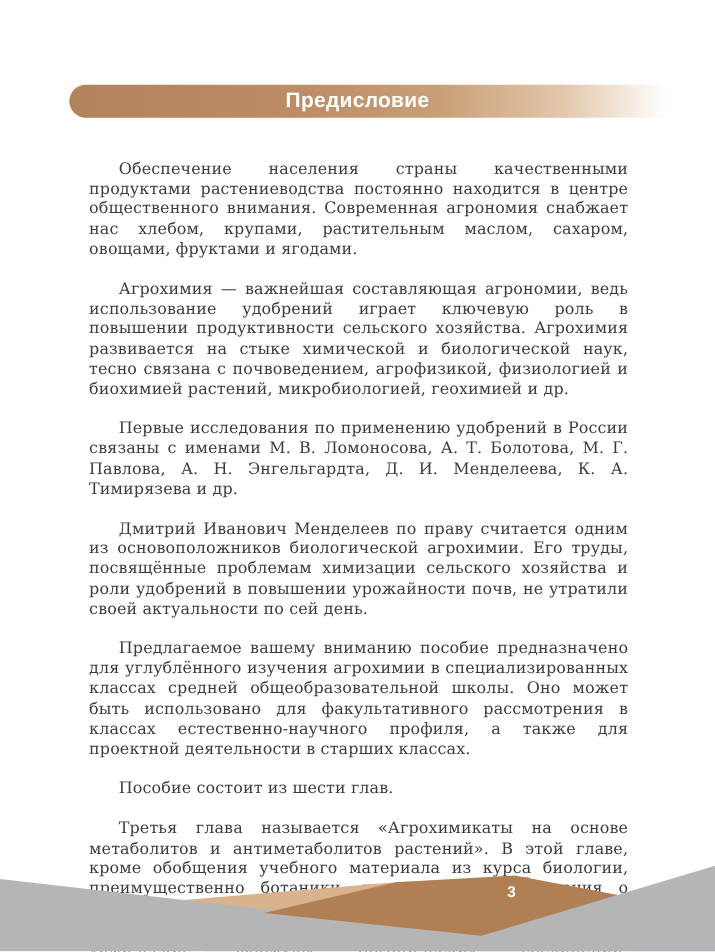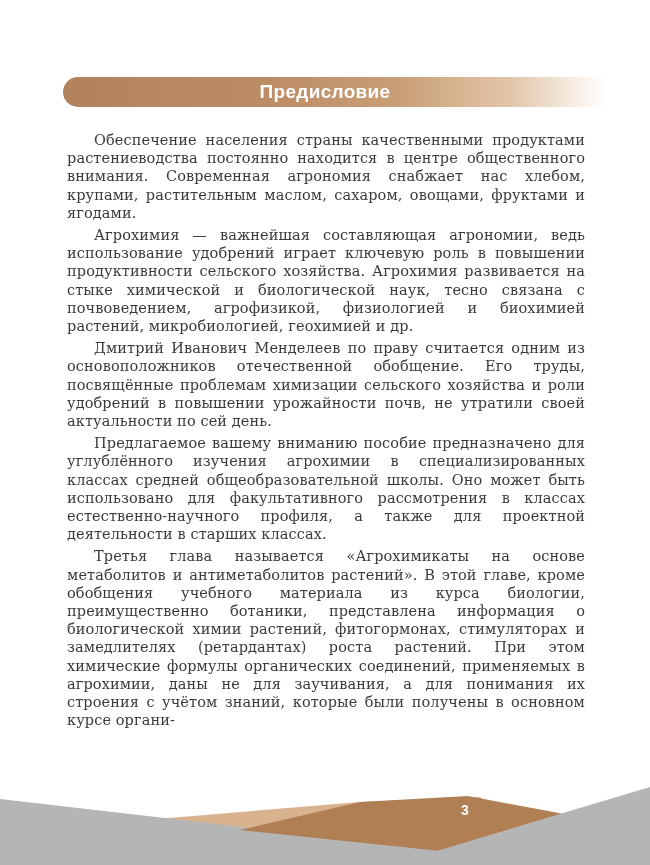--- a/index.html
+++ b/index.html
@@ -46,21 +46,21 @@
     top: 127px;
     width: 526px;
     color: #3a3a3a;
     font-size: 14.5px;
     line-height: 18.2px;
     text-align: justify;
     letter-spacing: 0.1px;
     hyphens: auto;
   }
   .text-block p {
-    margin: 4px;
+    margin: 18px;
     text-indent: 27px;
   }
   .footer-art {
     position: absolute;
     left: 0;
     top: 770px;
     width: 650px;
     height: 95px;
   }
   .page-number {
@@ -80,22 +80,24 @@
 
 <div class="page">
 
   <div class="header-bar">
     <span class="title">Предисловие</span>
   </div>
 
   <div class="text-block">
     <p>Обеспечение населения страны качественными продуктами растениеводства постоянно находится в центре общественного внимания. Современная агрономия снабжает нас хлебом, крупами, растительным маслом, сахаром, овощами, фруктами и ягодами.</p>
     <p>Агрохимия — важнейшая составляющая агрономии, ведь использование удобрений играет ключевую роль в повышении продуктивности сельского хозяйства. Агрохимия развивается на стыке химической и биологической наук, тесно связана с почвоведением, агрофизикой, физиологией и биохимией растений, микробиологией, геохимией и др.</p>
-    <p>Дмитрий Иванович Менделеев по праву считается одним из основоположников отечественной обобщение. Его труды, посвящённые проблемам химизации сельского хозяйства и роли удобрений в повышении урожайности почв, не утратили своей актуальности по сей день.</p>
+    <p>Первые исследования по применению удобрений в России связаны с именами М. В. Ломоносова, А. Т. Болотова, М. Г. Павлова, А. Н. Энгельгардта, Д. И. Менделеева, К. А. Тимирязева и др.</p>
+    <p>Дмитрий Иванович Менделеев по праву считается одним из основоположников биологической агрохимии. Его труды, посвящённые проблемам химизации сельского хозяйства и роли удобрений в повышении урожайности почв, не утратили своей актуальности по сей день.</p>
     <p>Предлагаемое вашему вниманию пособие предназначено для углублённого изучения агрохимии в специализированных классах средней общеобразовательной школы. Оно может быть использовано для факультативного рассмотрения в классах естественно-научного профиля, а также для проектной деятельности в старших классах.</p>
+    <p>Пособие состоит из шести глав.</p>
     <p>Третья глава называется «Агрохимикаты на основе метаболитов и антиметаболитов растений». В этой главе, кроме обобщения учебного материала из курса биологии, преимущественно ботаники, представлена информация о биологической химии растений, фитогормонах, стимуляторах и замедлителях (ретардантах) роста растений. При этом химические формулы органических соединений, применяемых в агрохимии, даны не для заучивания, а для понимания их строения с учётом знаний, которые были получены в основном курсе органи-</p>
   </div>
 
   <svg class="footer-art" viewBox="0 0 650 95" preserveAspectRatio="none">
     <polygon points="145,50 360,32 480,27 560,95 185,95" fill="#d9b28e"></polygon>
     <polygon points="0,29 575,95 0,95" fill="#b5b5b6"></polygon>
     <polygon points="240,60 360,32 468,26 580,47 650,85 650,95 575,95" fill="#b17f54"></polygon>
     <polygon points="650,17 650,95 390,95" fill="#b5b5b6"></polygon>
   </svg>
 

